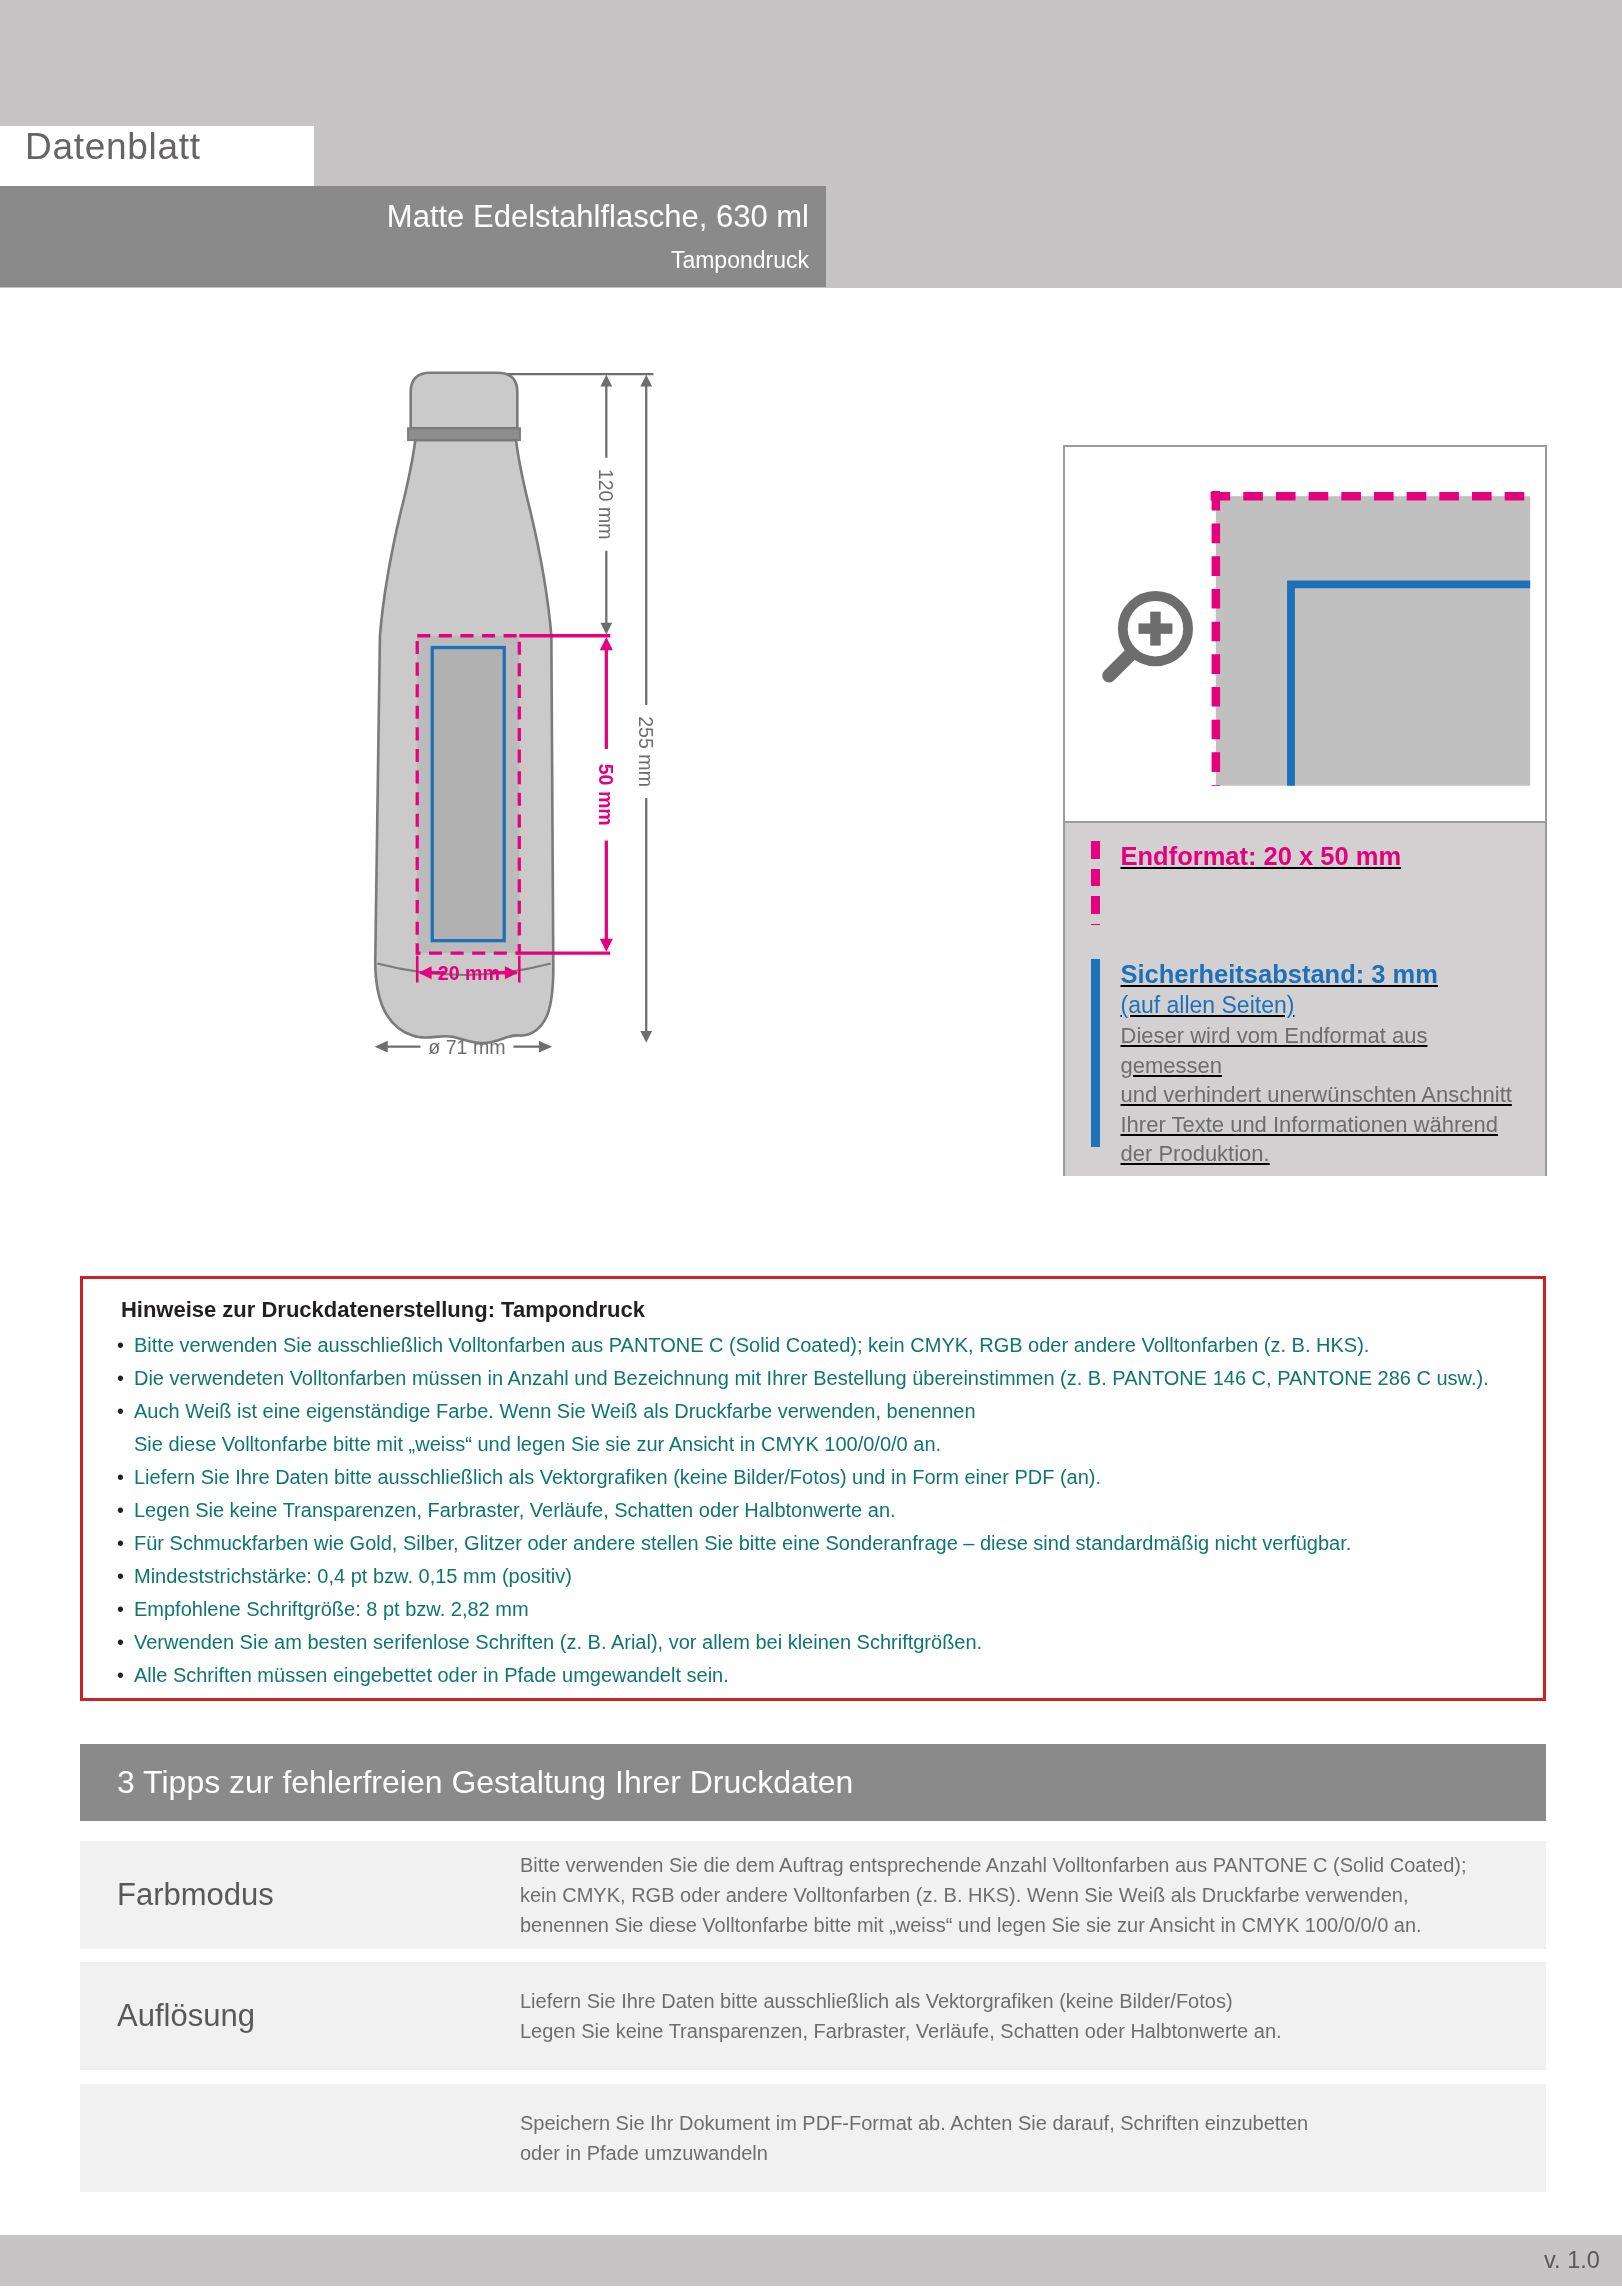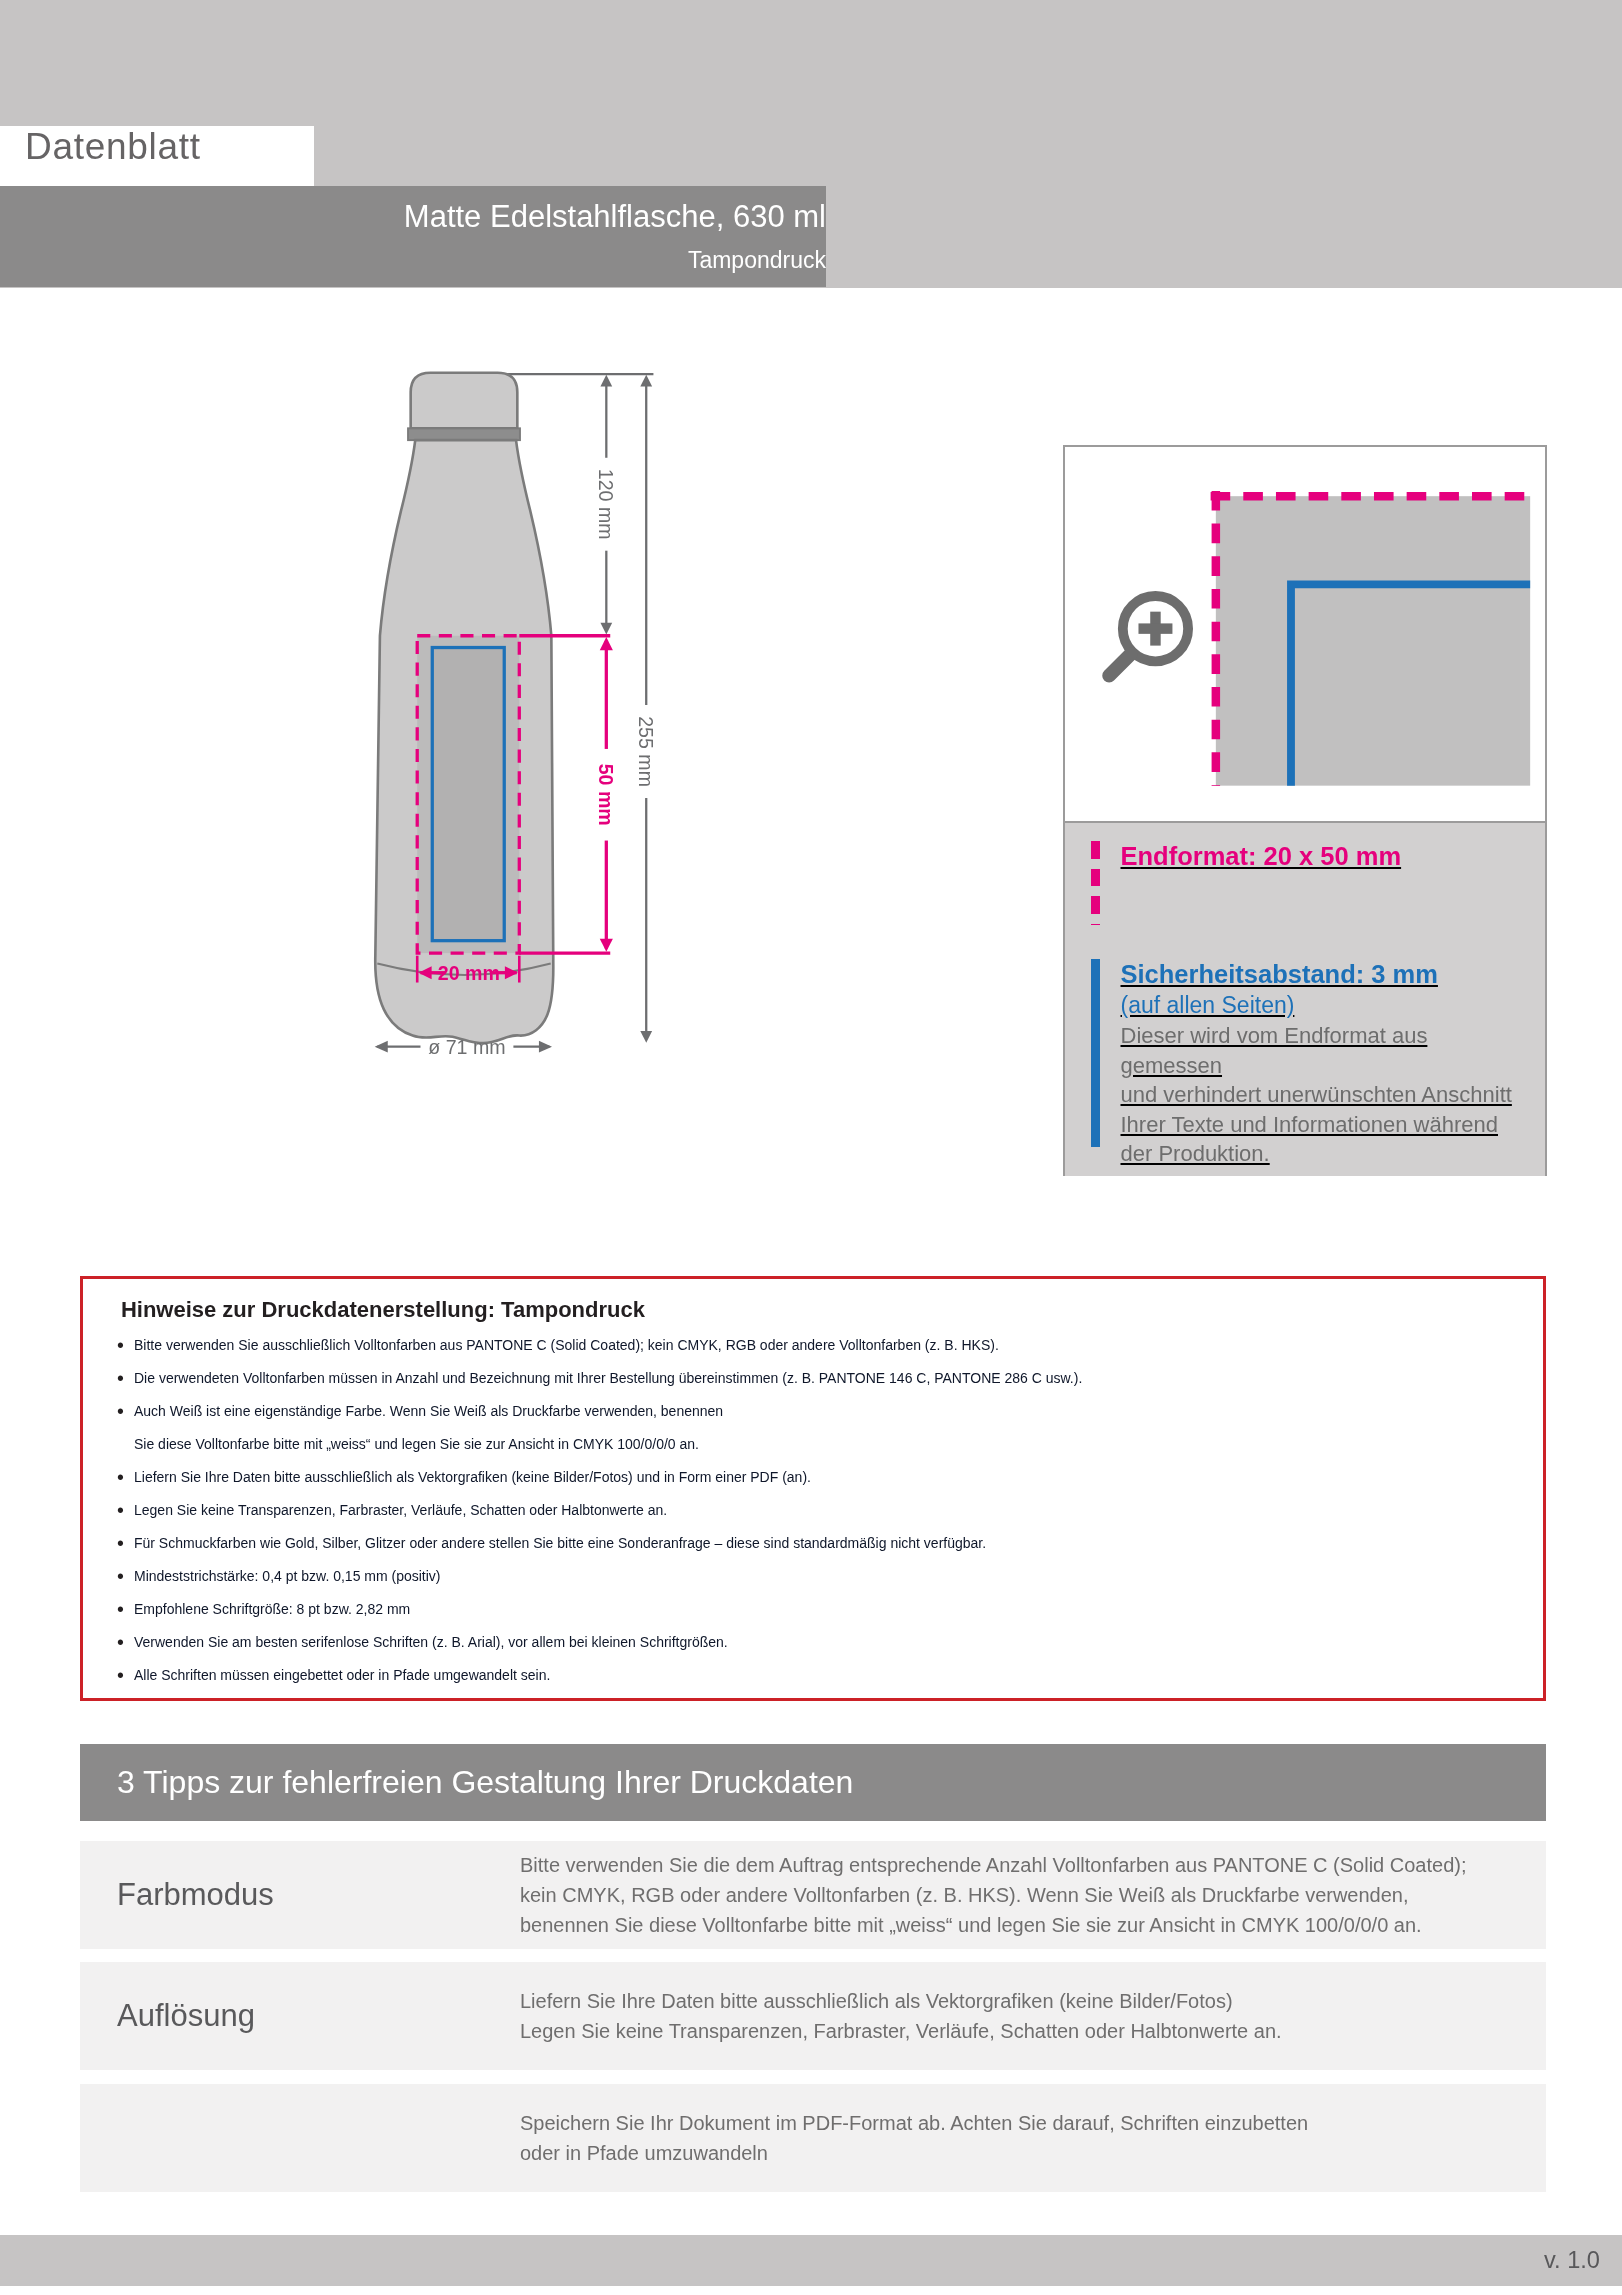--- a/index.html
+++ b/index.html
@@ -6,21 +6,21 @@
   body{font-family:"Liberation Sans",sans-serif;-webkit-font-smoothing:antialiased;}
   .page{position:relative;width:1623px;height:2295px;background:#ffffff;overflow:hidden;}
 
   
   .top-band{position:absolute;left:0;top:0;width:1623px;height:288px;background:#c6c4c4;}
   .title-box{position:absolute;left:0;top:126px;width:314px;height:61px;background:#ffffff;
              display:flex;align-items:flex-start;padding-left:25px;box-sizing:border-box;}
   .title-box span{font-size:37px;color:#666465;letter-spacing:0.7px;}
   .product-banner{position:absolute;left:0;top:186px;width:826px;height:101px;background:#8b8a8a;
              display:flex;flex-direction:column;justify-content:center;align-items:flex-end;
-             box-sizing:border-box;gap:12px;}
+             padding-right:17px;box-sizing:border-box;gap:12px;}
   .product-banner .product{color:#ffffff;font-size:31px;}
   .product-banner .method{color:#ffffff;font-size:23px;}
 
   
   .diagram{position:absolute;left:249px;top:340px;width:589px;height:759px;}
   .dim-label{font-size:30px;fill:#6d6e70;}
   .dim-label-pink{font-size:30px;font-weight:bold;fill:#e5007d;}
 
   
   .panel{position:absolute;left:1063px;top:445px;width:484px;height:731px;
@@ -37,21 +37,21 @@
   .legend-title-blue{color:#1d71b8;font-weight:bold;font-size:25.5px;line-height:31px;}
   .legend-sub-blue{color:#1d71b8;font-size:23px;line-height:31px;}
   .legend-body{color:#6d6d6d;font-size:22px;line-height:29.4px;white-space:pre-line;}
 
   
   .hints-box{position:absolute;left:80px;top:1276px;width:1466px;height:425px;
              border:3.9px solid #cc2127;box-sizing:border-box;background:#ffffff;
              padding:15.7px 19.6px 0 19.6px;}
   .hints-title{font-size:22px;font-weight:bold;color:#231f20;padding-left:18.3px;line-height:30px;}
   .hints-list{list-style:none;margin:3.9px 0 0 0;padding:0 0 0 14.4px;}
-  .hints-list li{position:relative;font-size:14px;color:#0f172a;line-height:33px;
+  .hints-list li{position:relative;font-size:20px;color:#0f766e;line-height:33px;
                  padding-left:17px;white-space:pre-line;}
   .hints-list li::before{content:"•";position:absolute;left:0;top:0;font-size:19.6px;color:#231f20;}
 
   
   .tips-banner{position:absolute;left:80px;top:1744px;width:1466px;height:77px;background:#8b8a8a;
                display:flex;align-items:center;padding-left:37px;box-sizing:border-box;}
   .tips-banner span{color:#ffffff;font-size:32px;}
   .tip-row{position:absolute;left:80px;width:1466px;height:108px;background:#f2f1f1;}
   .tip-row .tip-label{position:absolute;left:37px;top:0;height:100%;display:flex;align-items:center;
                font-size:31px;color:#59595b;}

